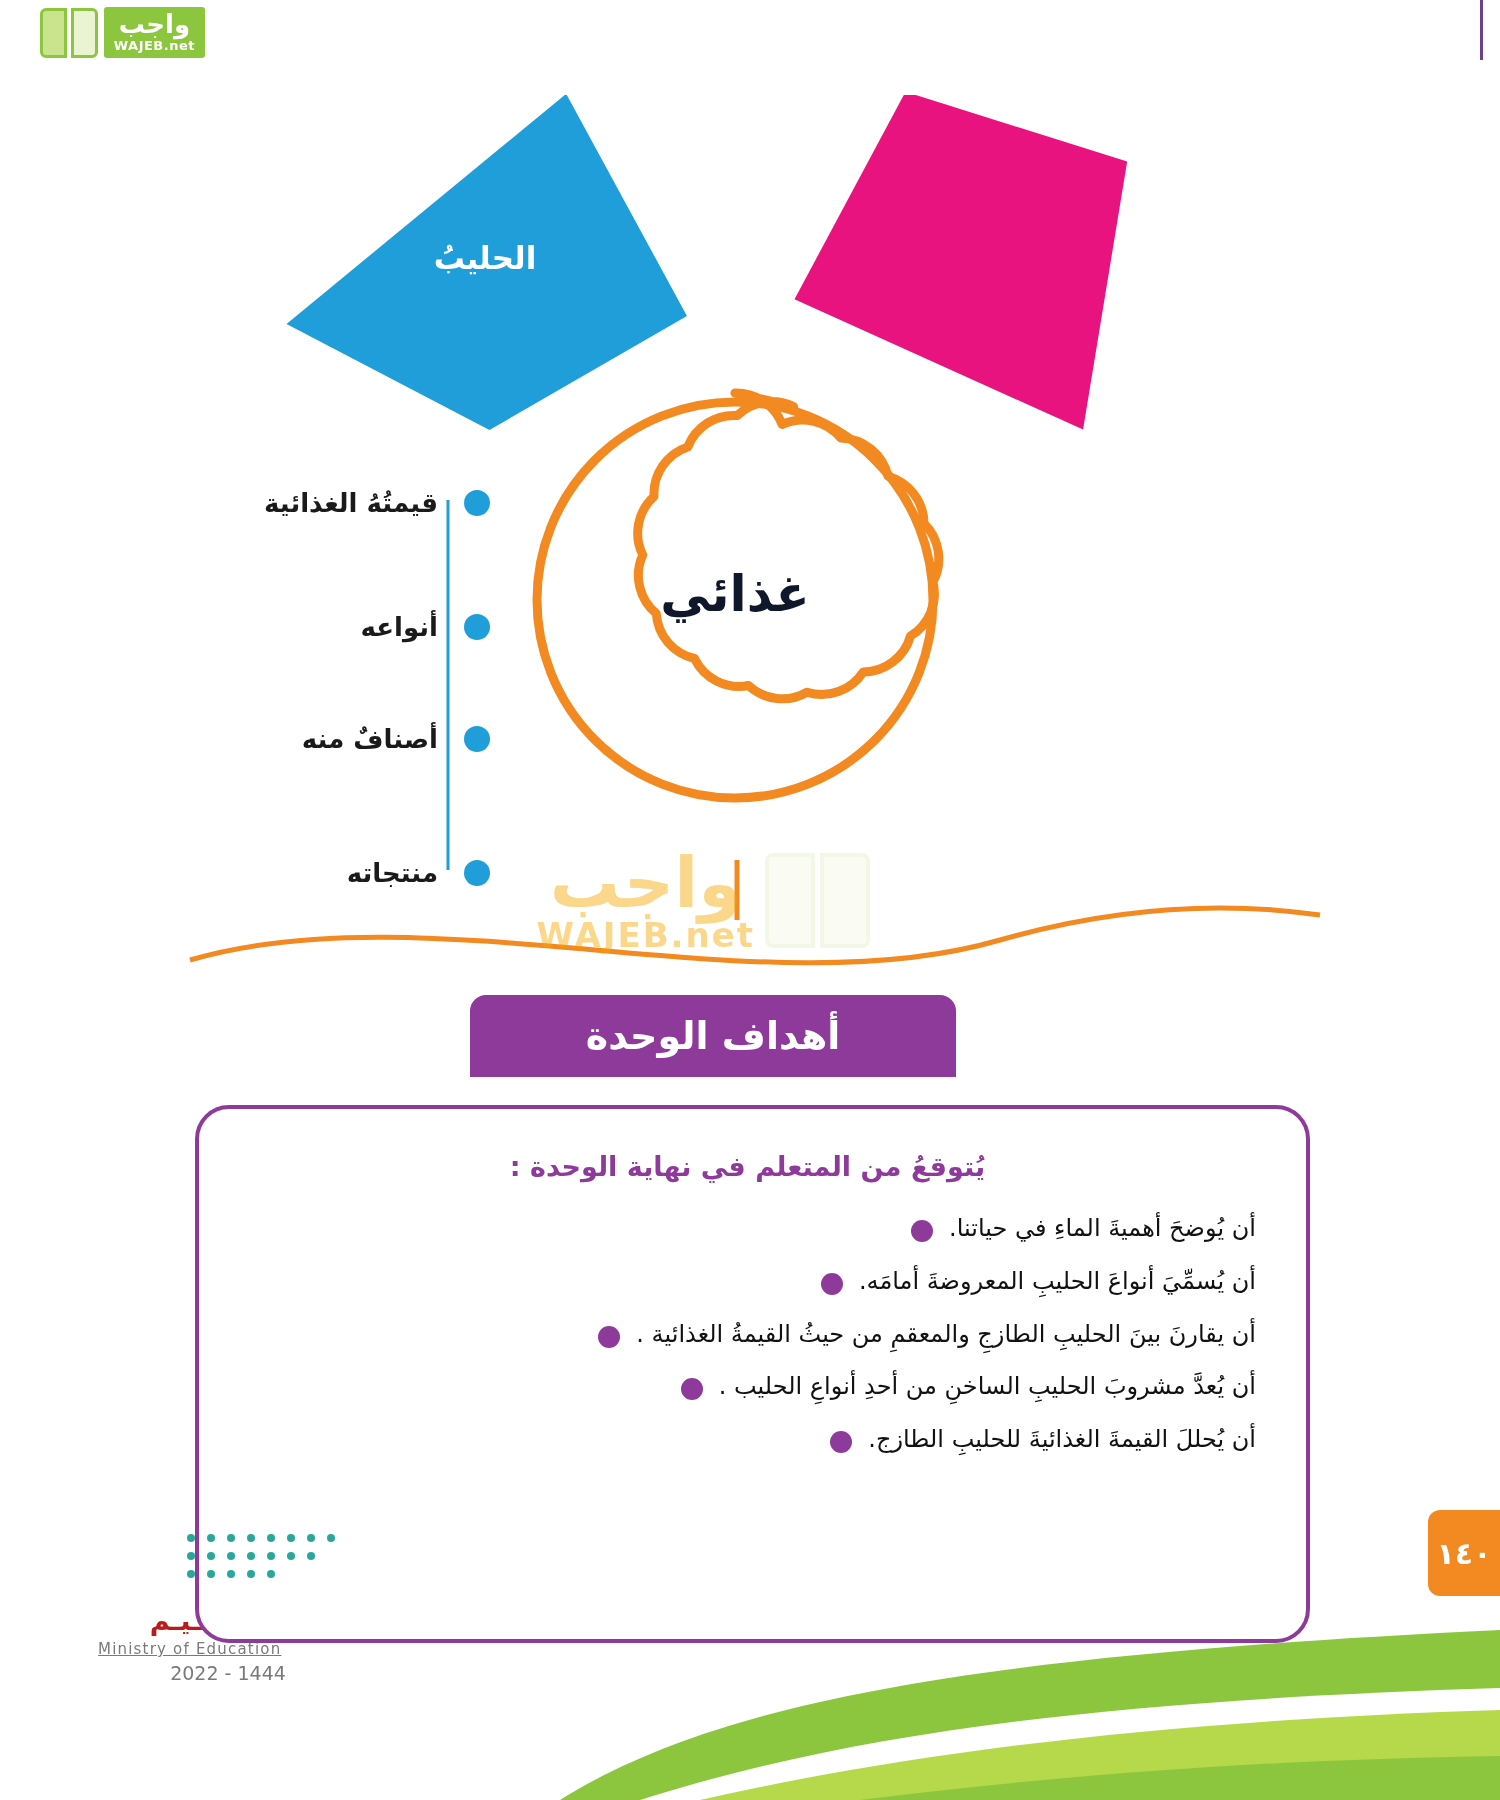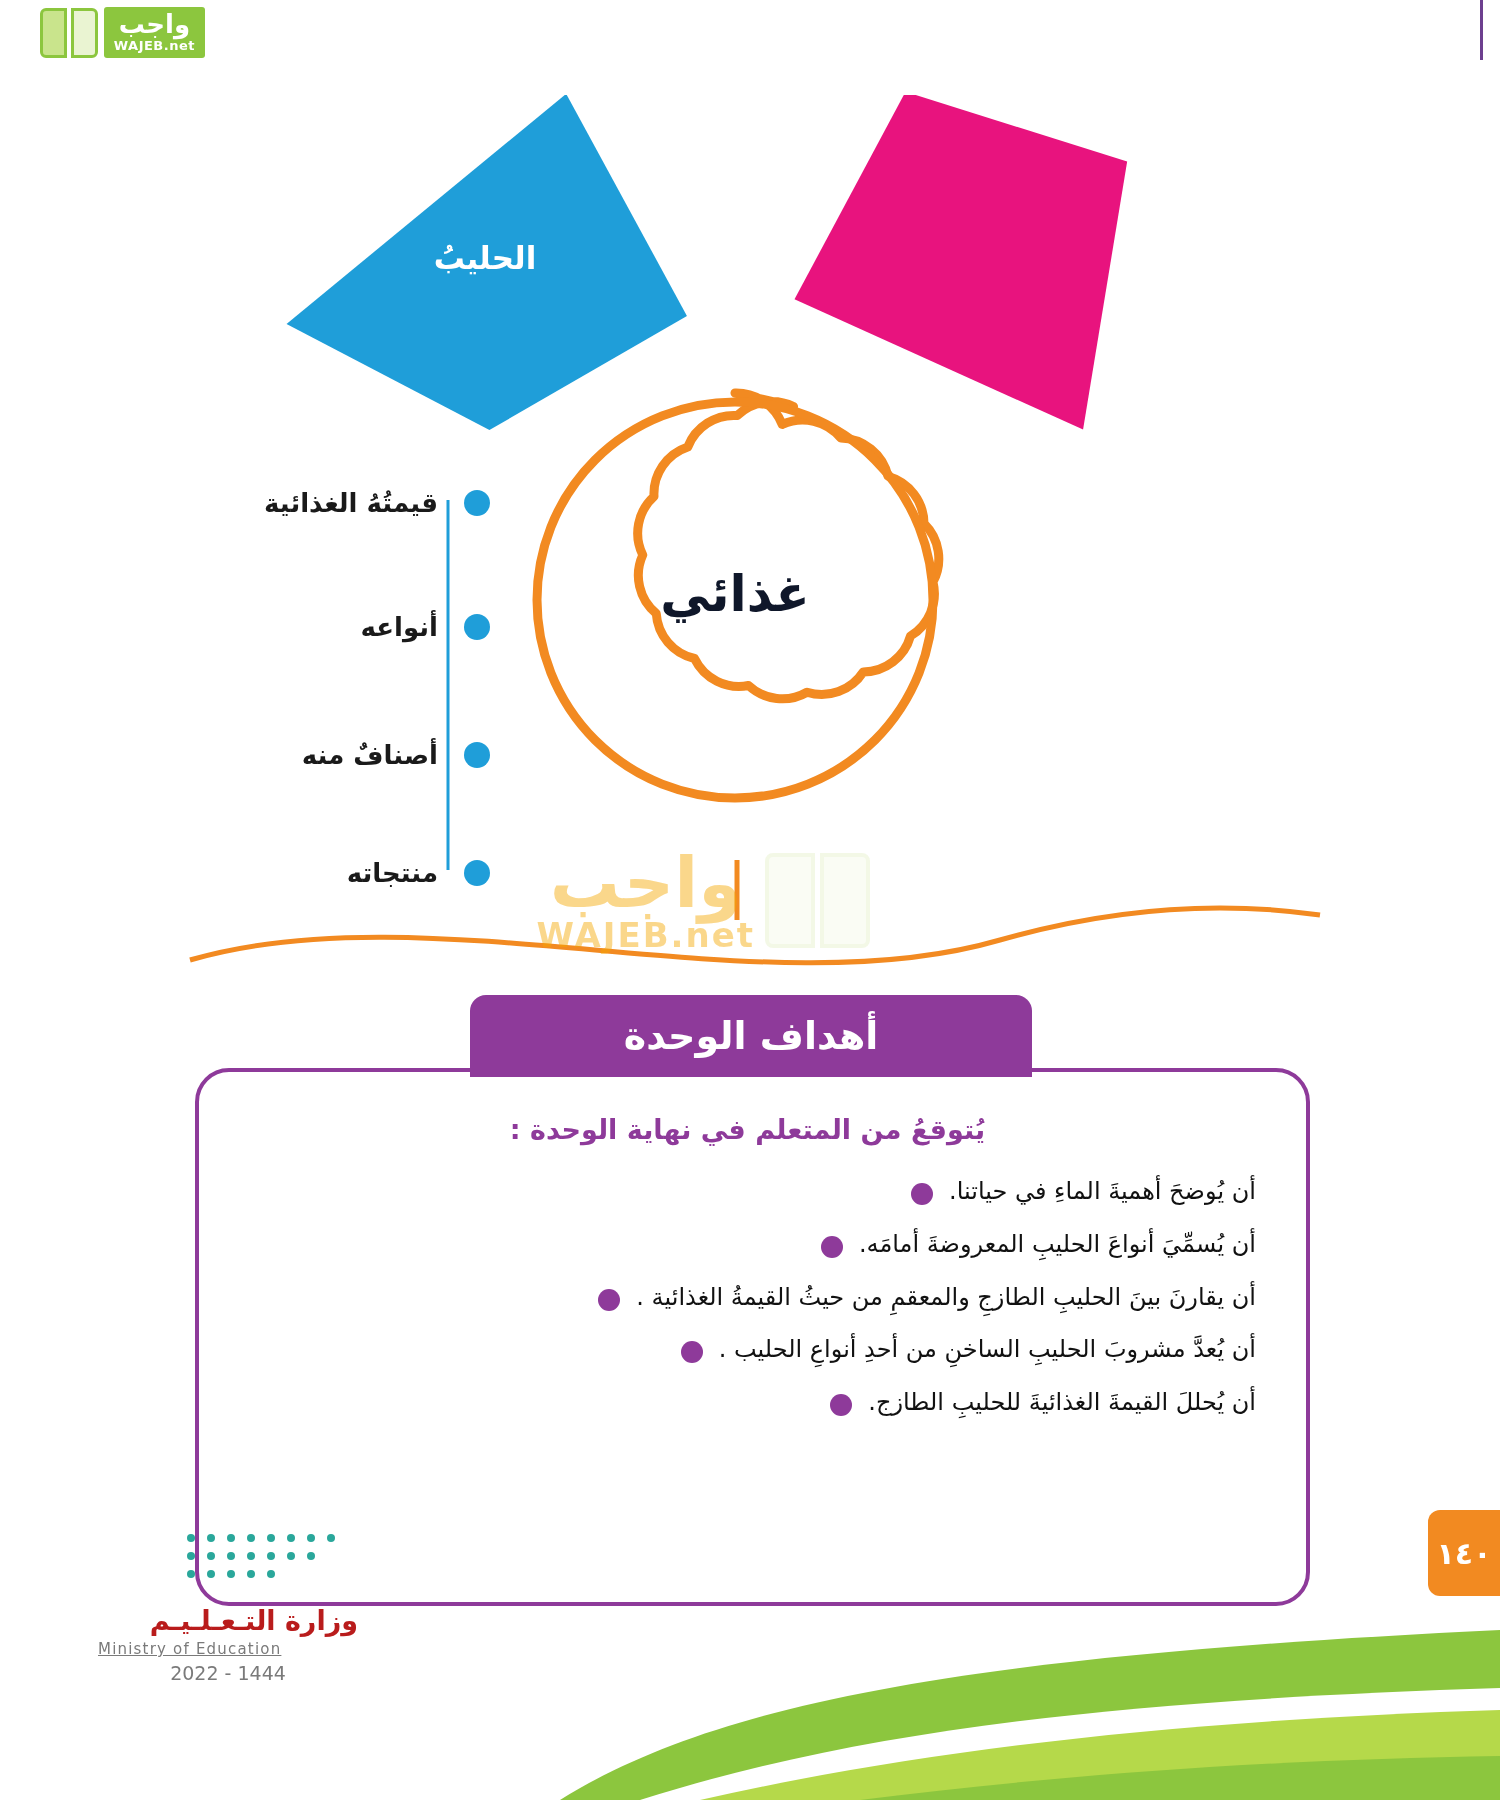--- a/index.html
+++ b/index.html
@@ -179,38 +179,38 @@
     background: #e9f3d2;
   }
   .cw-book .half.l { left: 0; border-radius: 8px 0 0 8px; }
   .cw-book .half.r { right: 0; border-radius: 0 8px 8px 0; }
 
   
   .goals-banner {
     position: absolute;
     left: 470px;
     top: 995px;
-    width: 562px;
+    width: 486px;
     height: 82px;
     background: #8e3a9a;
     border-radius: 16px 16px 0 0;
     display: flex;
     align-items: center;
     justify-content: center;
     color: #ffffff;
     font-size: 38px;
     font-weight: bold;
     z-index: 3;
   }
 
   
   .goals-box {
     position: absolute;
     left: 195px;
-    top: 1068px;
+    top: 1105px;
     width: 1115px;
     height: 538px;
     border: 4px solid #8e3a9a;
     border-radius: 34px;
     box-sizing: border-box;
     background: #ffffff;
     z-index: 2;
   }
   .goals-inner {
     padding: 42px 50px 0 40px;
@@ -393,21 +393,21 @@
     <path d="M 258 -70 C 258 -20, 258 -10, 258 0 L 258 370" stroke="#1f9ed9" stroke-width="3" fill="none"></path>
   </svg>
   <div class="branch-item" style="top: -12px;">
     <span class="branch-dot"></span>
     <span class="branch-label">قيمتُهُ الغذائية</span>
   </div>
   <div class="branch-item" style="top: 112px;">
     <span class="branch-dot"></span>
     <span class="branch-label">أنواعه</span>
   </div>
-  <div class="branch-item" style="top: 240px;">
+  <div class="branch-item" style="top: 224px;">
     <span class="branch-dot"></span>
     <span class="branch-label">أصنافٌ منه</span>
   </div>
   <div class="branch-item" style="top: 358px;">
     <span class="branch-dot"></span>
     <span class="branch-label">منتجاته</span>
   </div>
 </div>
 
 <div class="center-watermark">

